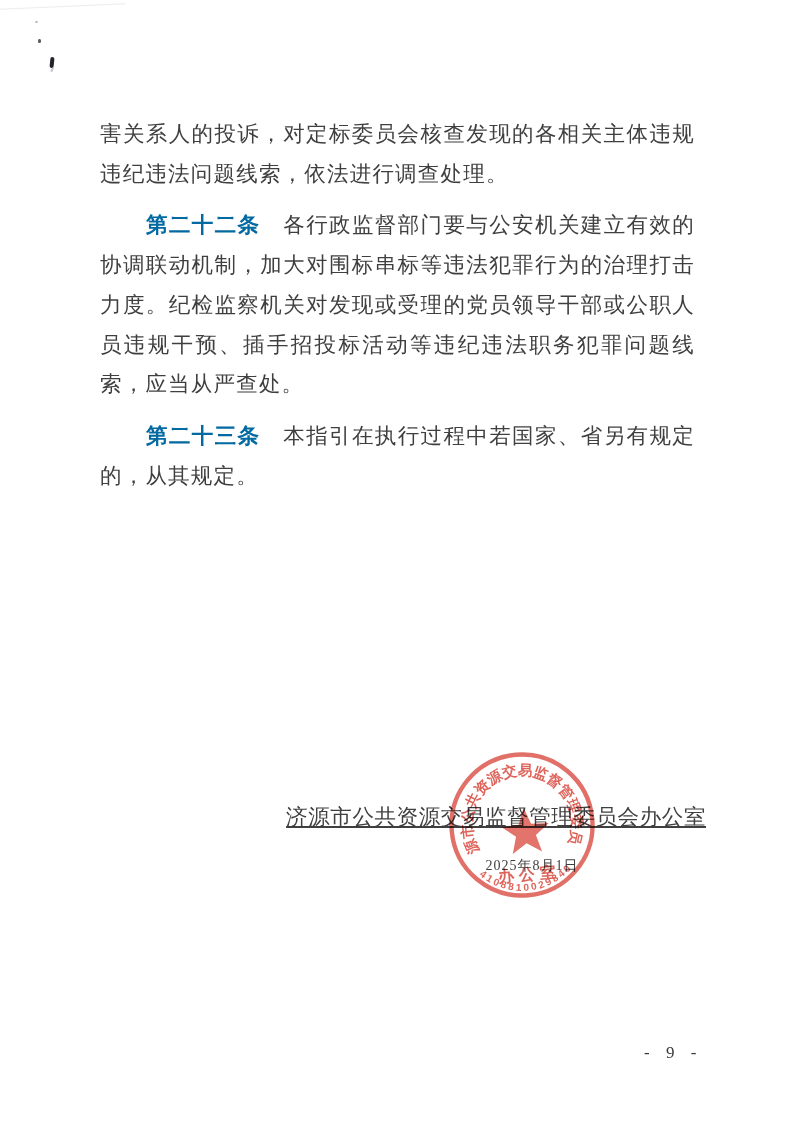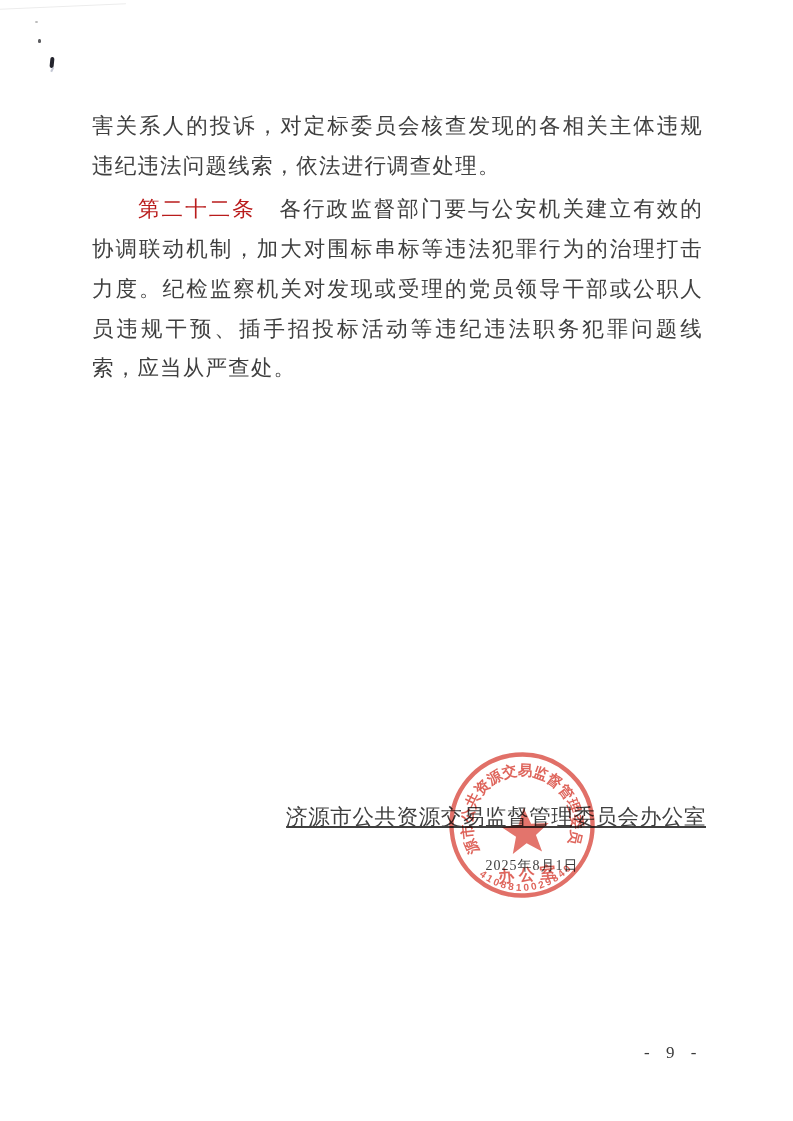--- a/index.html
+++ b/index.html
@@ -23,29 +23,29 @@
     top: 103px;
     width: 619px;
     font-size: 21.5px;
     line-height: 39.7px;
     color: #3f3f3f;
     letter-spacing: 1.2px;
     text-align: justify;
     text-justify: inter-character;
   }
   .doc-body p {
-    margin: 4px;
+    margin: 12px;
     padding: 0;
   }
   .doc-body p.indent {
     text-indent: 46px;
   }
   .doc-body b {
-    font-weight: 400;
-    color: #b91c1c;
+    font-weight: 700;
+    color: #0369a1;
   }
 
   
   .signature-line {
     position: absolute;
     top: 802px;
     right: 87px;
     font-size: 21.5px;
     letter-spacing: 0.6px;
     color: #3f3f3f;
@@ -122,20 +122,21 @@
 <div class="page">
 
   <div class="artifact artifact-edge"></div>
   <div class="artifact artifact-1"></div>
   <div class="artifact artifact-2"></div>
   <div class="artifact artifact-3"></div>
 
   <div class="doc-body">
       <p><span>害关系人的投诉，对定标委员会核查发现的各相关主体违规违纪违法问题线索，依法进行调查处理。</span></p>
       <p class="indent"><b>第二十二条</b><span>　各行政监督部门要与公安机关建立有效的协调联动机制，加大对围标串标等违法犯罪行为的治理打击力度。纪检监察机关对发现或受理的党员领导干部或公职人员违规干预、插手招投标活动等违纪违法职务犯罪问题线索，应当从严查处。</span></p>
+      <p class="indent"><b>第二十三条</b><span>　本指引在执行过程中若国家、省另有规定的，从其规定。</span></p>
     </div>
 
   <div class="signature-line">济源市公共资源交易监督管理委员会办公室</div>
   <div class="date-line">2025年8月1日</div>
 
   <svg class="seal" viewBox="0 0 152 152" xmlns="http://www.w3.org/2000/svg" aria-hidden="true">
     <circle cx="76" cy="76" r="70.5" fill="none" stroke="#d9493e" stroke-width="4.4" opacity="0.92"></circle>
     <path id="sealTopArc" d="M 32.7 101 A 50 50 0 1 1 119.3 101" fill="none"></path>
     <path id="sealBottomArc" d="M 14 98.6 A 66 66 0 0 0 138 98.6" fill="none"></path>
     <text class="ring-text">

